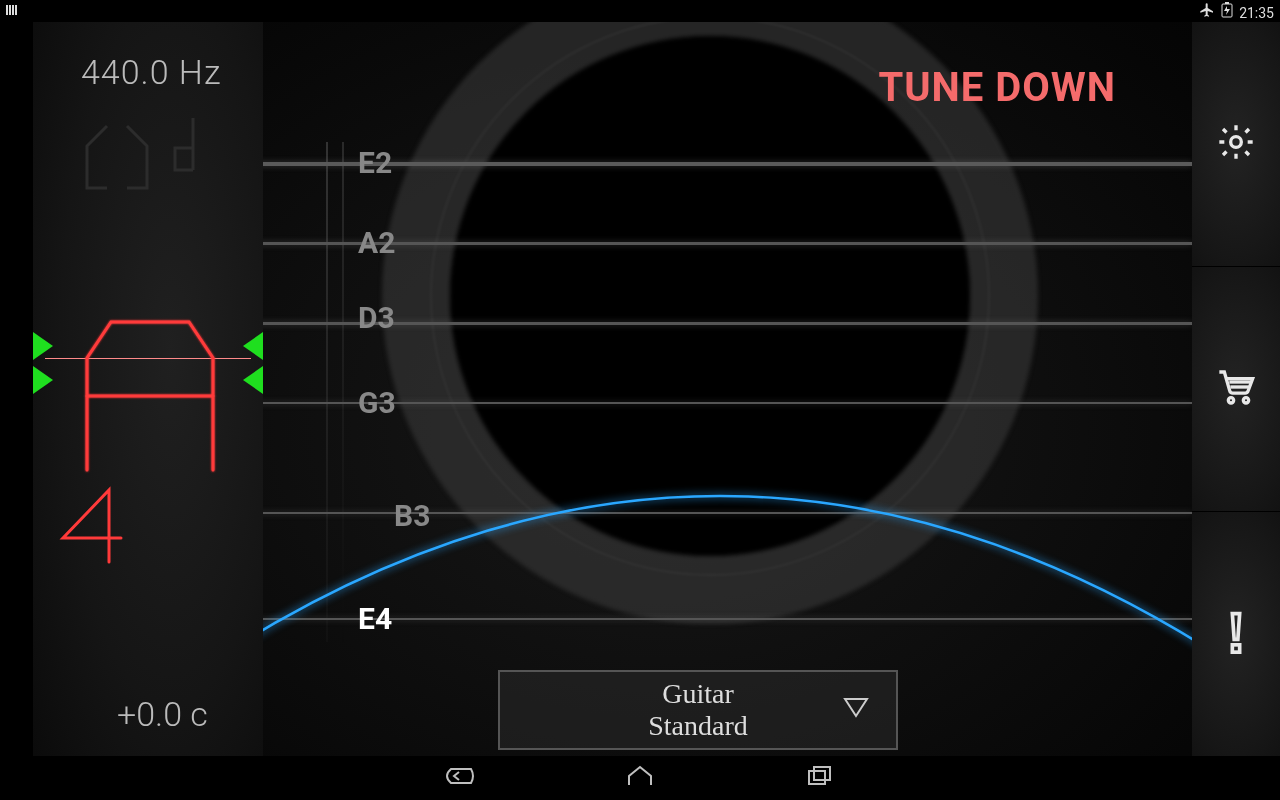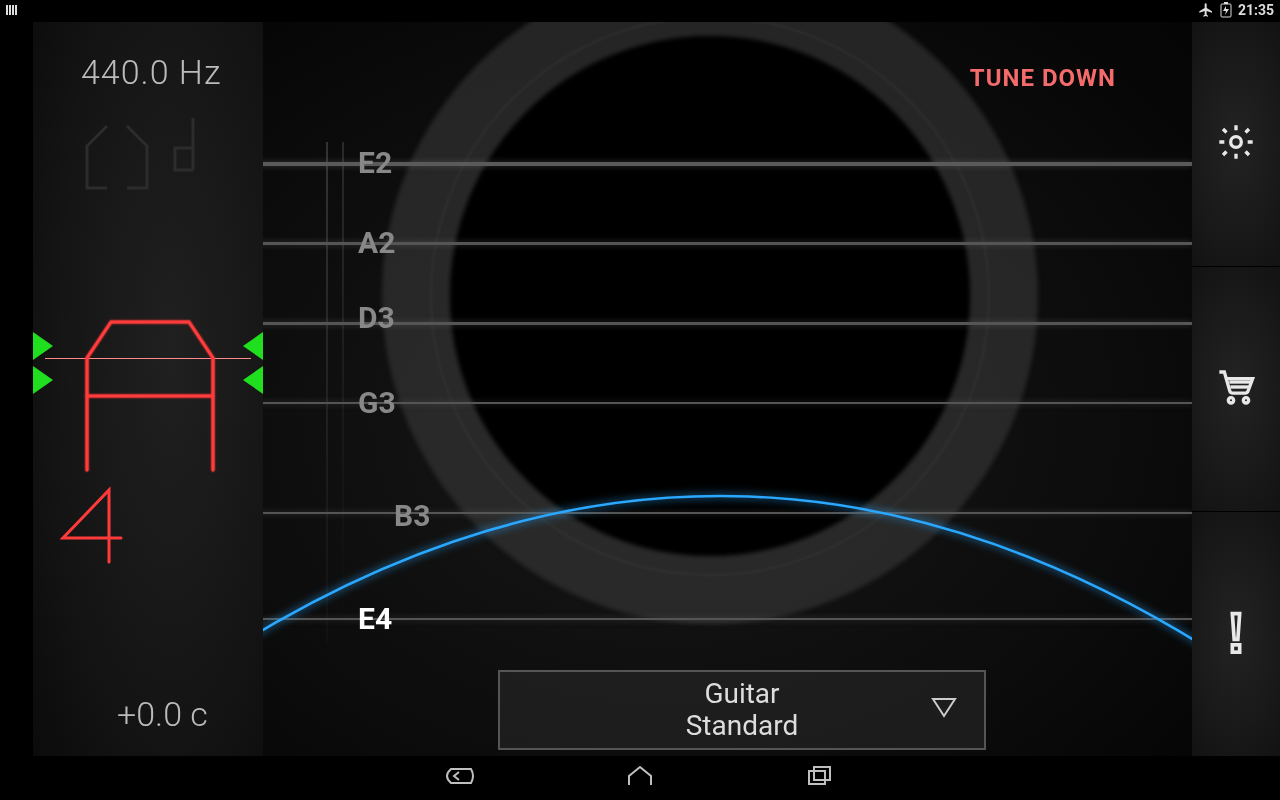--- a/index.html
+++ b/index.html
@@ -1,21 +1,21 @@
 <!DOCTYPE html>
 <html><head>
 <meta charset="utf-8">
 <style>
   * { box-sizing: border-box; margin: 0; padding: 0; }
   html, body { width: 1280px; height: 800px; overflow: hidden; background:#000; font-family: "Segoe UI", Roboto, Arial, sans-serif; color:#aaa; }
   #stage { position:relative; width:1280px; height:800px; background:#000; }
 
   
   .statusbar { position:absolute; top:0; left:0; right:0; height:22px; display:flex; justify-content:space-between; align-items:center; padding:0 6px; font-size:14px; color:#ddd; z-index:50;}
-  .sb-right { display:flex; align-items:flex-start; gap:6px;font-weight:bold;}
+  .sb-right { display:flex; align-items:flex-end; gap:6px;}
   .sb-icon { display:inline-block; }
 
   
   .left-panel { position:absolute; left:0; top:22px; width:230px; bottom:44px;
     background: radial-gradient(ellipse 120% 120% at 60% 45%, #202020 0%, #151515 40%, #0a0a0a 70%, #000 100%);
     z-index:10;margin-left:33px;}
   .ref-freq { position:absolute; left:48px; top:30px; font-size:34px; color:#bbb; font-weight:300; letter-spacing:1px;}
   .cents { position:absolute; left:84px; bottom:22px; font-size:34px; color:#bbb; font-weight:300;}
   .ghost-note { position:absolute; left:30px; top:70px; }
   .gauge { position:absolute; left:0; top:280px; width:230px; height:260px; }
@@ -43,24 +43,24 @@
   .string.s3 { top:300px; border-top-width:3px;}
   .string.s4 { top:380px; }
   .string.s5 { top:490px; }
   .string.s6 { top:596px; }
   .bridge-line { position:absolute; width:2px; top:120px; height:500px;}
   .bl-1 { left:96px; background:linear-gradient(#333,#111);}
   .bl-2 { left:112px; background:linear-gradient(#2a2a2a,#0c0c0c);}
 
   .curve { position:absolute; left:-40px; bottom:40px; width:1060px; height:360px; z-index:6; pointer-events:none;}
 
-  .tune-msg { position:absolute; right:76px; top:42px; font-size:24px; font-weight:700; color:#f46b6b; letter-spacing:1px;}
-
-  .tuning-select { position:absolute; left:268px; bottom:6px; width:488px; height:80px; border:2px solid #555; background:rgba(40,40,40,.6);
-    display:flex; align-items:center; justify-content:center; cursor:pointer;}
+  .tune-msg { position:absolute; right:76px; top:42px; font-size:40px; font-weight:700; color:#f46b6b; letter-spacing:1px;}
+
+  .tuning-select { position:absolute; left:268px; bottom:6px; width:400px; height:80px; border:2px solid #555; background:rgba(40,40,40,.6);
+    display:flex; align-items:center; justify-content:center; cursor:pointer;font-family:Liberation Serif, serif;}
   .tuning-select .label { text-align:center; font-size:28px; color:#ddd; line-height:1.15;}
   .tuning-select .caret { position:absolute; right:26px; top:50%; transform:translateY(-50%);}
 
   
   .sidebar { position:absolute; right:0; top:22px; width:88px; bottom:44px;
     background: linear-gradient(#1a1a1a,#0c0c0c); z-index:10; display:flex; flex-direction:column;}
   .sidebar .cell { flex:1; border-top:1px solid #000; display:flex; align-items:center; justify-content:center; cursor:pointer;
     background: radial-gradient(ellipse 120% 90% at 50% 50%, #232323 0%, #161616 55%, #0a0a0a 100%);}
   .sidebar .cell:first-child { border-top:none;}
   .sidebar svg { stroke:#e8e8e8; fill:none; stroke-width:2;}

